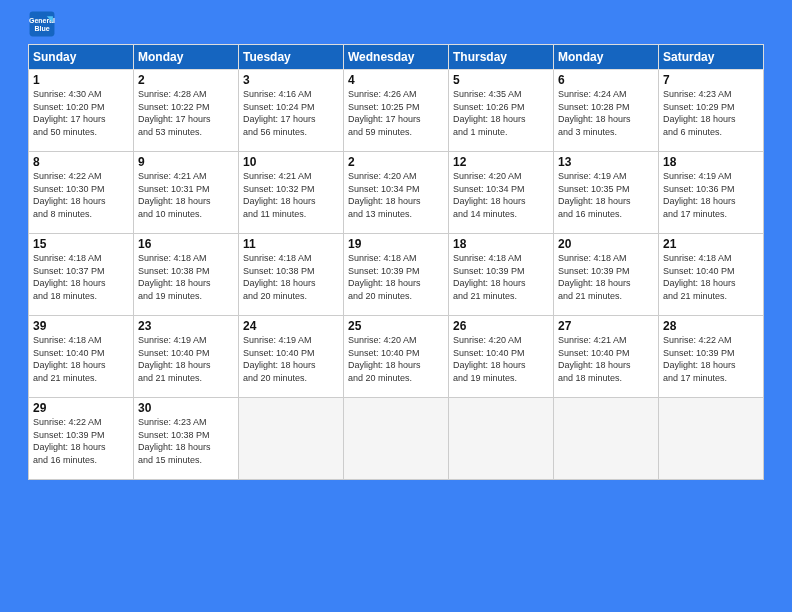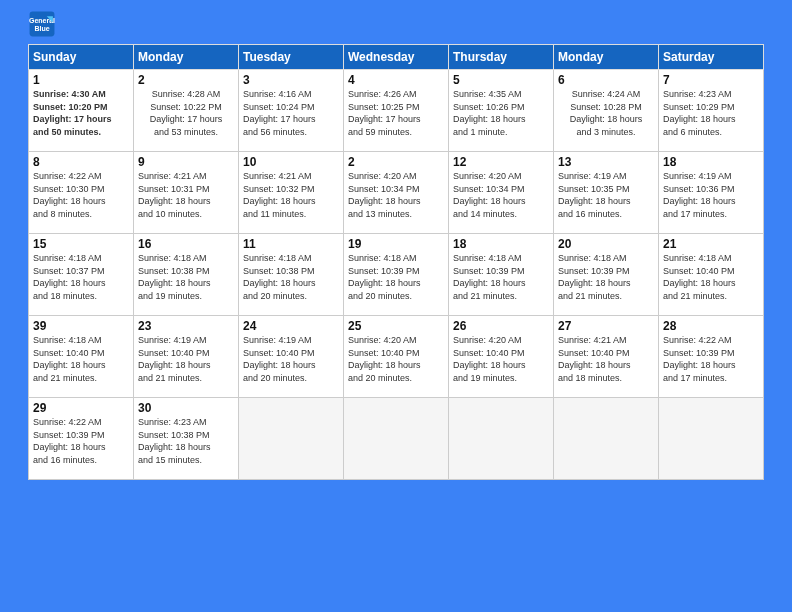--- a/index.html
+++ b/index.html
@@ -116,28 +116,28 @@
           <th>Wednesday</th>
           <th>Thursday</th>
           <th>Monday</th>
           <th>Saturday</th>
         </tr>
     </thead>
     <tbody id="calendar-body">
     <tr>
           <td>
             <span class="day-num">1</span>
-            <div class="day-info" style="white-space: pre-line; font-weight: bold;">Sunrise: 4:30 AM
+            <div class="day-info" style="white-space: pre-line;">Sunrise: 4:30 AM
 Sunset: 10:20 PM
 Daylight: 17 hours
 and 50 minutes.</div>
           </td>
           <td>
             <span class="day-num">2</span>
-            <div class="day-info" style="white-space: pre-line; text-align: center;">Sunrise: 4:28 AM
+            <div class="day-info" style="white-space: pre-line;">Sunrise: 4:28 AM
 Sunset: 10:22 PM
 Daylight: 17 hours
 and 53 minutes.</div>
           </td>
           <td>
             <span class="day-num">3</span>
             <div class="day-info" style="white-space: pre-line;">Sunrise: 4:16 AM
 Sunset: 10:24 PM
 Daylight: 17 hours
 and 56 minutes.</div>
@@ -151,21 +151,21 @@
           </td>
           <td>
             <span class="day-num">5</span>
             <div class="day-info" style="white-space: pre-line;">Sunrise: 4:35 AM
 Sunset: 10:26 PM
 Daylight: 18 hours
 and 1 minute.</div>
           </td>
           <td>
             <span class="day-num">6</span>
-            <div class="day-info" style="white-space: pre-line; text-align: center;">Sunrise: 4:24 AM
+            <div class="day-info" style="white-space: pre-line;">Sunrise: 4:24 AM
 Sunset: 10:28 PM
 Daylight: 18 hours
 and 3 minutes.</div>
           </td>
           <td>
             <span class="day-num">7</span>
             <div class="day-info" style="white-space: pre-line;">Sunrise: 4:23 AM
 Sunset: 10:29 PM
 Daylight: 18 hours
 and 6 minutes.</div>

